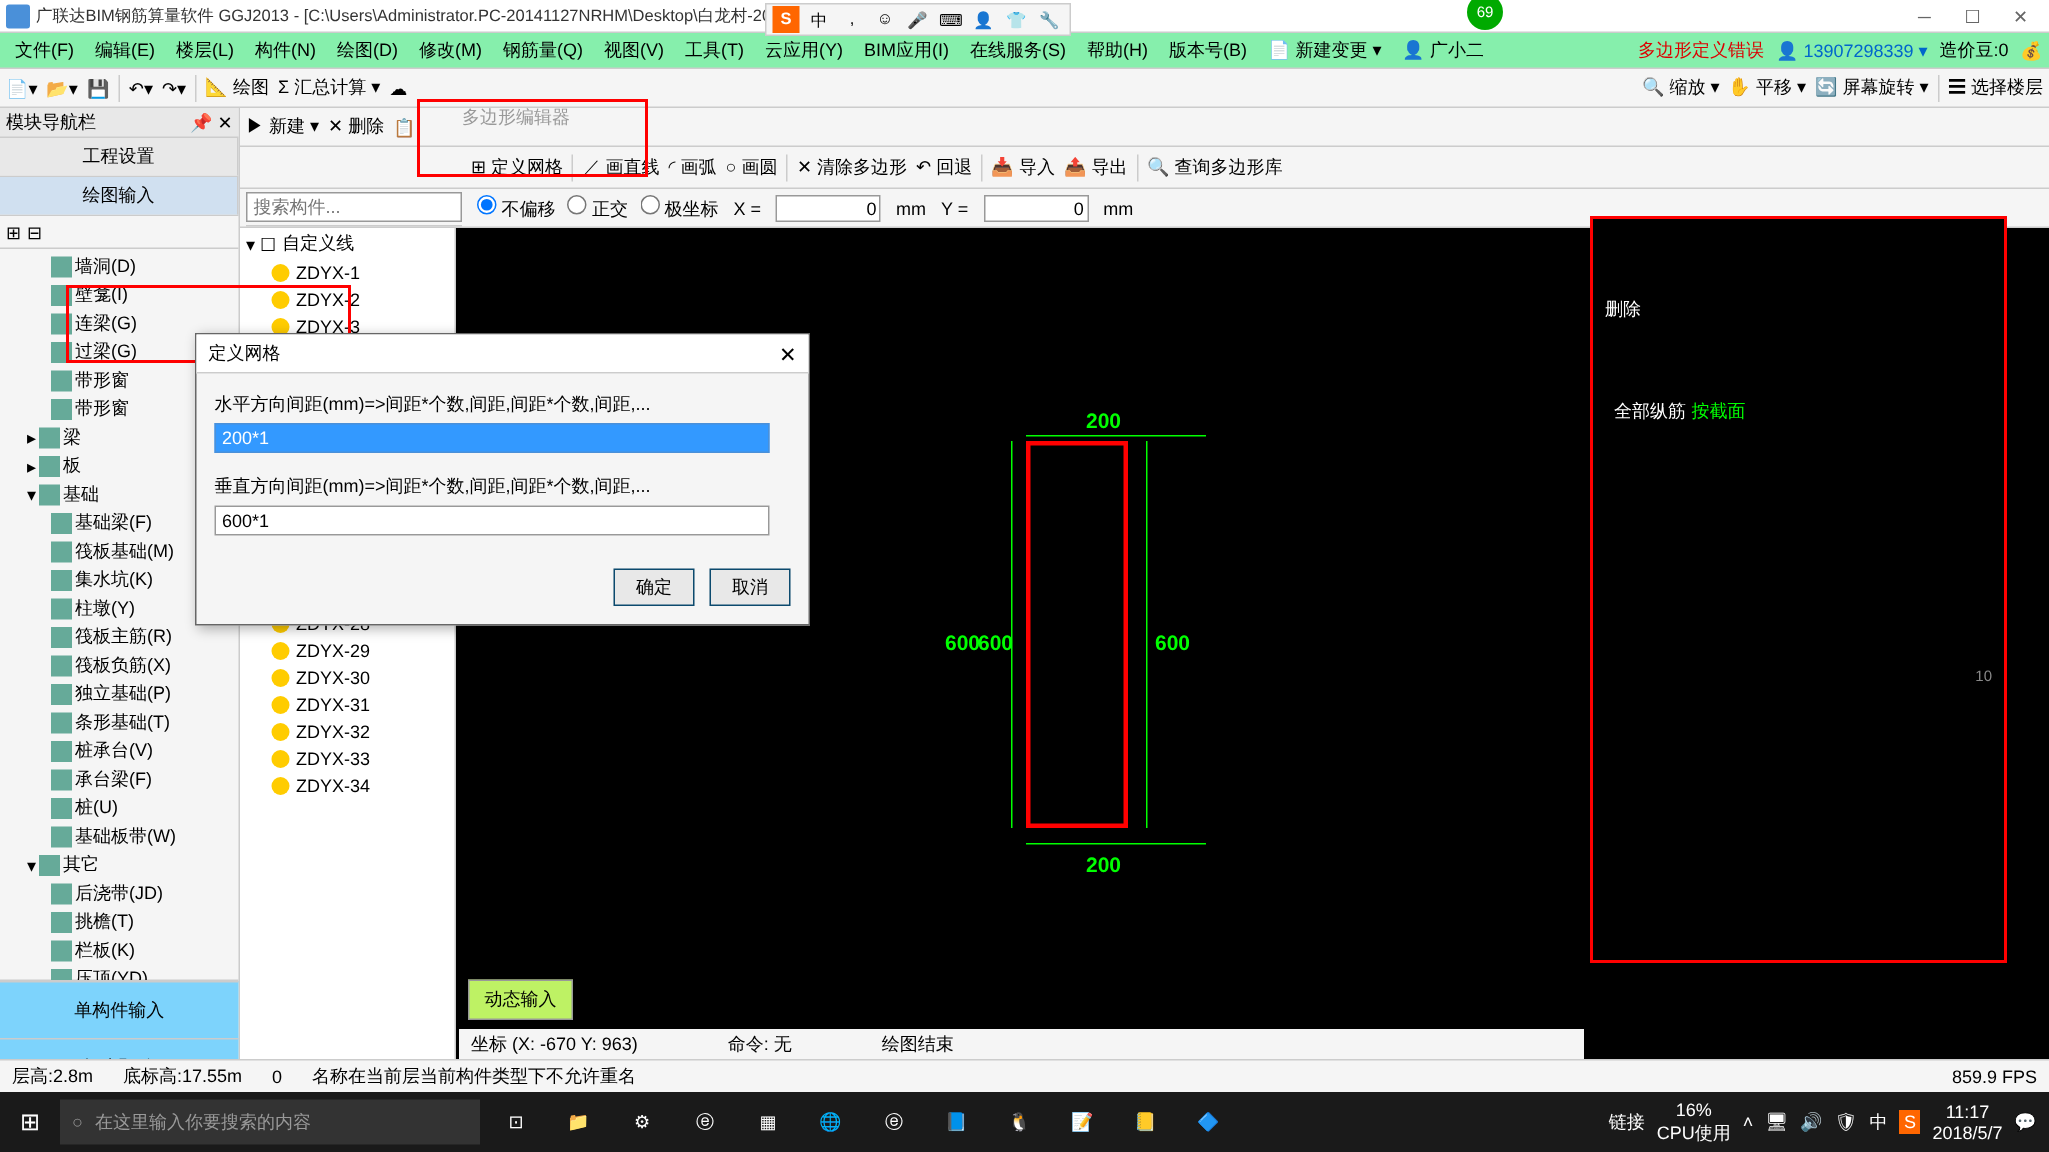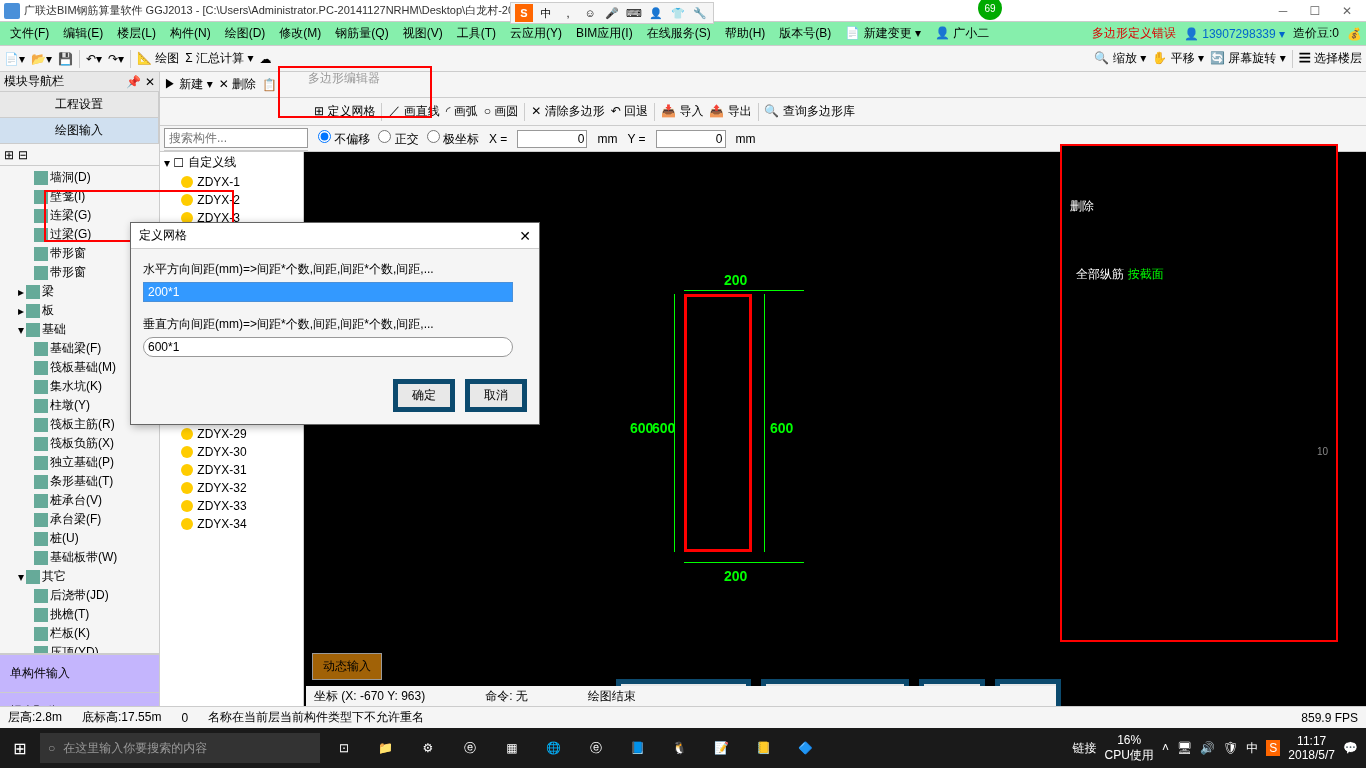--- a/index.html
+++ b/index.html
@@ -24,59 +24,59 @@
 .lp-header{height:20px;background:#e8e8e8;display:flex;align-items:center;justify-content:space-between;padding:0 4px;border-bottom:1px solid #ccc}
 .lp-tabs{display:flex;border-bottom:1px solid #ccc}
 .lp-tab{flex:1;text-align:center;padding:4px;background:#e8e8e8;border-right:1px solid #ccc}
 .lp-icons{height:22px;display:flex;align-items:center;gap:4px;padding:0 4px;border-bottom:1px solid #ccc}
 .lp-tree{flex:1;overflow:auto;padding:2px;font-size:12px}
 .tree-item{padding:1px 2px;display:flex;align-items:center;gap:2px;cursor:pointer}
 .tree-icon{width:14px;height:14px;display:inline-block;background:#6a9;flex-shrink:0}
 .tree-indent1{padding-left:16px}
 .tree-indent2{padding-left:32px}
 .lp-bottom{border-top:1px solid #ccc}
-.lp-btn{padding:10px;background:#c4b5fd;border-top:1px solid #ccc}
+.lp-btn{text-align:center;padding:10px;background:#7dd3fc;border-top:1px solid #ccc}
 .center{flex:1;display:flex;flex-direction:column;position:relative}
 .sub-toolbar{height:26px;background:#f5f5f5;display:flex;align-items:center;padding:0 4px;gap:6px;border-bottom:1px solid #ccc}
 .sub-toolbar2{height:28px;background:#f5f5f5;display:flex;align-items:center;padding:0 4px;gap:6px;border-bottom:1px solid #ccc}
 .sub-toolbar3{height:26px;background:#f5f5f5;display:flex;align-items:center;padding:0 4px;gap:10px;border-bottom:1px solid #ccc}
 .radio-group{display:flex;gap:8px;align-items:center}
 .coord-input{width:70px;height:18px;border:1px solid #999;text-align:right;padding:0 2px}
 .search-row{height:24px;display:flex;align-items:center;border-bottom:1px solid #ccc}
 .search-input{width:144px;height:20px;border:1px solid #999;padding:0 4px;color:#999}
 .mid-row{display:flex;flex:1}
 .component-list{width:144px;background:#fff;border-right:1px solid #ccc;overflow:auto}
 .cl-item{padding:2px 4px;display:flex;align-items:center;gap:4px}
 .cl-item.sel{background:#3399ff;color:#fff}
 .cl-icon{width:12px;height:12px;background:#ffcc00;border-radius:50%;flex-shrink:0}
 .canvas-area{flex:1;background:#000;position:relative}
 .canvas-dim{position:absolute;color:#0f0;font-size:14px;font-weight:bold}
 .canvas-rect{position:absolute;border:3px solid red}
 .canvas-dimline{position:absolute;background:#0f0}
-.btn-std{padding:3px 14px;background:#e8e8e8;border:5px solid #0c4a6e;cursor:pointer}
+.btn-std{padding:3px 14px;background:#e8e8e8;border:1px solid #0c4a6e;cursor:pointer}
 .statusbar{height:22px;background:#f5f5f5;display:flex;align-items:center;padding:0 8px;gap:20px;border-top:1px solid #ccc;font-size:11px}
 .statusbar-right{margin-left:auto}
 .taskbar{height:40px;background:#1a1a1a;display:flex;align-items:center;color:#fff;position:absolute;bottom:0;width:100%}
 .tb-start{width:40px;height:40px;display:flex;align-items:center;justify-content:center;font-size:16px}
 .tb-search{width:280px;height:30px;background:#333;display:flex;align-items:center;padding:0 8px;color:#999;gap:8px}
 .tb-apps{display:flex;gap:2px;margin-left:4px}
 .tb-app{width:40px;height:40px;display:flex;align-items:center;justify-content:center}
 .tb-tray{margin-left:auto;display:flex;align-items:center;gap:8px;padding-right:8px;font-size:11px}
 .dialog{position:absolute;background:#f5f5f5;border:1px solid #666;box-shadow:2px 2px 8px rgba(0,0,0,0.3);z-index:100}
 .dlg-title{height:26px;background:#fff;display:flex;align-items:center;justify-content:space-between;padding:0 8px;border-bottom:1px solid #ccc}
 .dlg-close{font-size:14px;cursor:pointer}
 .dlg-body{padding:12px}
 .dlg-label{margin-bottom:4px}
 .dlg-input{width:370px;height:20px;border:1px solid #4a90d9;padding:0 4px;margin-bottom:14px}
 .dlg-input.sel{background:#3399ff;color:#fff}
 .dlg-btns{display:flex;justify-content:flex-end;gap:10px;margin-top:8px}
 .redbox{position:absolute;border:2px solid red;pointer-events:none;z-index:50}
 .right-panel{position:absolute;right:28px;top:144px;width:278px;height:498px;background:#000;border:2px solid red}
 .rp-text{position:absolute;color:#0f0;font-size:13px}
-.dyn-input{position:absolute;bottom:88px;left:312px;padding:4px 10px;background:#a16207;border:1px solid #999}
+.dyn-input{position:absolute;bottom:88px;left:312px;padding:4px 10px;background:#bef264;border:1px solid #999}
 .cad-btns{position:absolute;bottom:56px;left:616px;display:flex;gap:10px}
 .floating-badge{position:absolute;top:-4px;left:978px;width:24px;height:24px;background:#0a0;border-radius:50%;color:#fff;display:flex;align-items:center;justify-content:center;font-size:10px;z-index:200}
 </style>
 </head>
 <body>
 
 <div class="floating-badge">69</div>
 
 <div class="titlebar">
   <div class="titlebar-icon"></div>
@@ -288,21 +288,21 @@
 
 <div class="dialog" style="top:222px;left:130px;width:410px">
   <div class="dlg-title">
     <span>定义网格</span>
     <span class="dlg-close">✕</span>
   </div>
   <div class="dlg-body">
     <div class="dlg-label">水平方向间距(mm)=&gt;间距*个数,间距,间距*个数,间距,...</div>
     <input class="dlg-input sel" value="200*1" style="">
     <div class="dlg-label">垂直方向间距(mm)=&gt;间距*个数,间距,间距*个数,间距,...</div>
-    <input class="dlg-input" style="border-color: rgb(153, 153, 153); border-radius: 10px;" value="600*1">
+    <input class="dlg-input" style="border-color: rgb(153, 153, 153);" value="600*1">
     <div class="dlg-btns">
       <button class="btn-std">确定</button>
       <button class="btn-std">取消</button>
     </div>
   </div>
 </div>
 
 <div class="dyn-input">动态输入</div>
 
 <div class="cad-btns">

